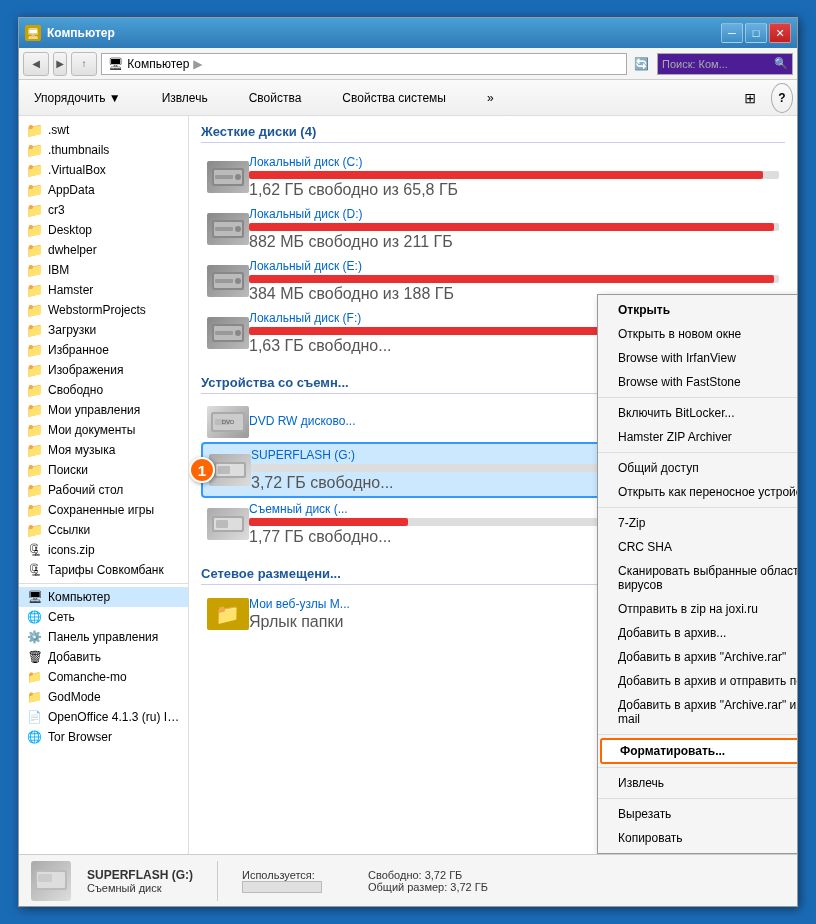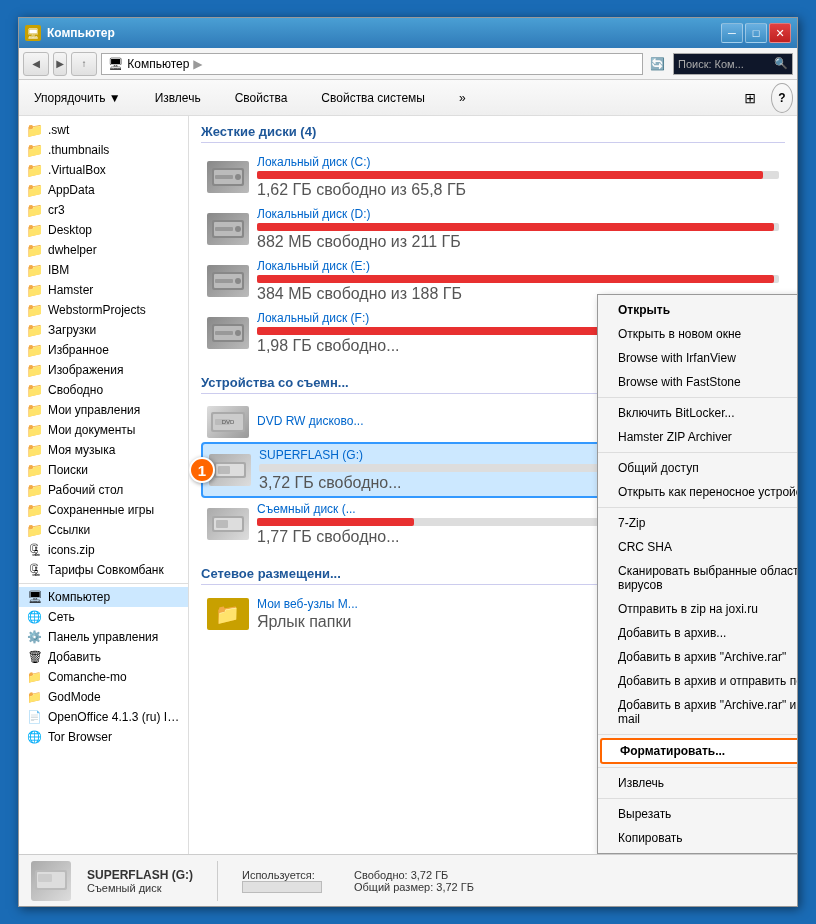--- a/index.html
+++ b/index.html
@@ -87,24 +87,24 @@
     .address-input {
       flex: 1;
       height: 22px;
       border: 1px solid #aaa;
       background: white;
       padding: 0 6px;
       font-size: 12px;
       display: flex; align-items: center;
     }
     .search-box {
-      width: 120px;
+      width: 136px;
       height: 22px;
       border: 1px solid #aaa;
-      background: #0f172a;
+      background: #4c1d95;
       display: flex; align-items: center;
       padding: 0 4px;
       font-size: 11px; color: #999;
     }
     .refresh-btn {
       width: 22px; height: 22px;
       display: flex; align-items: center; justify-content: center;
       color: #555; cursor: pointer;
     }
     
@@ -124,21 +124,21 @@
       font-size: 12px;
     }
     
     .toolbar {
       height: 36px;
       background: linear-gradient(to bottom, #fafafa, #efefef);
       border-bottom: 1px solid #ddd;
       display: flex;
       align-items: center;
       padding: 0 4px;
-      gap: 12px;
+      gap: 19px;
     }
     .toolbar-btn {
       height: 30px;
       padding: 0 10px;
       background: transparent;
       border: 1px solid transparent;
       border-radius: 3px;
       cursor: pointer;
       font-size: 12px;
       display: flex; align-items: center; gap: 4px;
@@ -195,21 +195,21 @@
       margin-bottom: 8px;
       border-bottom: 1px solid #cce;
       padding-bottom: 3px;
     }
     .disk-item {
       display: flex;
       align-items: center;
       padding: 4px 6px;
       cursor: pointer;
       border-radius: 3px;
-      gap: 8px;
+      gap: 0;
     }
     .disk-item.selected { background: #cce8ff; border: 2px solid #3399ff; border-radius: 4px; }
     .disk-img {
       width: 42px; height: 32px;
       background: #999;
       border-radius: 2px;
       flex-shrink: 0;
       position: relative;
       display: flex; align-items: center; justify-content: center;
     }
@@ -538,21 +538,21 @@
                 <rect x="4" y="6" width="28" height="14" rx="1" fill="#bbb"></rect>
                 <circle cx="28" cy="13" r="3" fill="#888"></circle>
                 <rect x="5" y="11" width="18" height="4" rx="1" fill="#999"></rect>
               </svg>
           </div>
           <div class="disk-info">
             <div class="disk-name">Локальный диск (F:)</div>
             <div class="disk-bar-bg">
                 <div class="disk-bar-fill" style="width:75%"></div>
               </div>
-            <div class="disk-free">1,98 ГБ свободно...</div>
+            <div class="disk-free">1,63 ГБ свободно...</div>
           </div>
         </div>
       </div>
 
       <div class="disk-section">
         <div class="section-header">Устройства со съемн...</div>
         <div class="disk-item">
           <div class="disk-img dvd-img">
             <svg width="36" height="26" viewBox="0 0 36 26">
                 <rect x="1" y="3" width="34" height="20" rx="2" fill="#aaa"></rect>
@@ -667,18 +667,18 @@
     </div>
     <div class="status-info">
       <div class="status-name">SUPERFLASH (G:)</div>
       <div>Съемный диск</div>
     </div>
     <div style="width:1px;height:40px;background:#ccc;margin:0 8px;"></div>
     <div class="status-info">
       <div>Используется:</div>
       <div style="width:80px;height:12px;background:#e0e0e0;border:1px solid #bbb;"></div>
     </div>
-    <div class="status-info" style="margin-left:16px;">
+    <div class="status-info" style="margin-left:30px;">
       <div><span>Свободно:</span> <span>3,72 ГБ</span></div>
       <div><span>Общий размер:</span> <span>3,72 ГБ</span></div>
     </div>
   </div>
 </div>
 
 </body></html>

